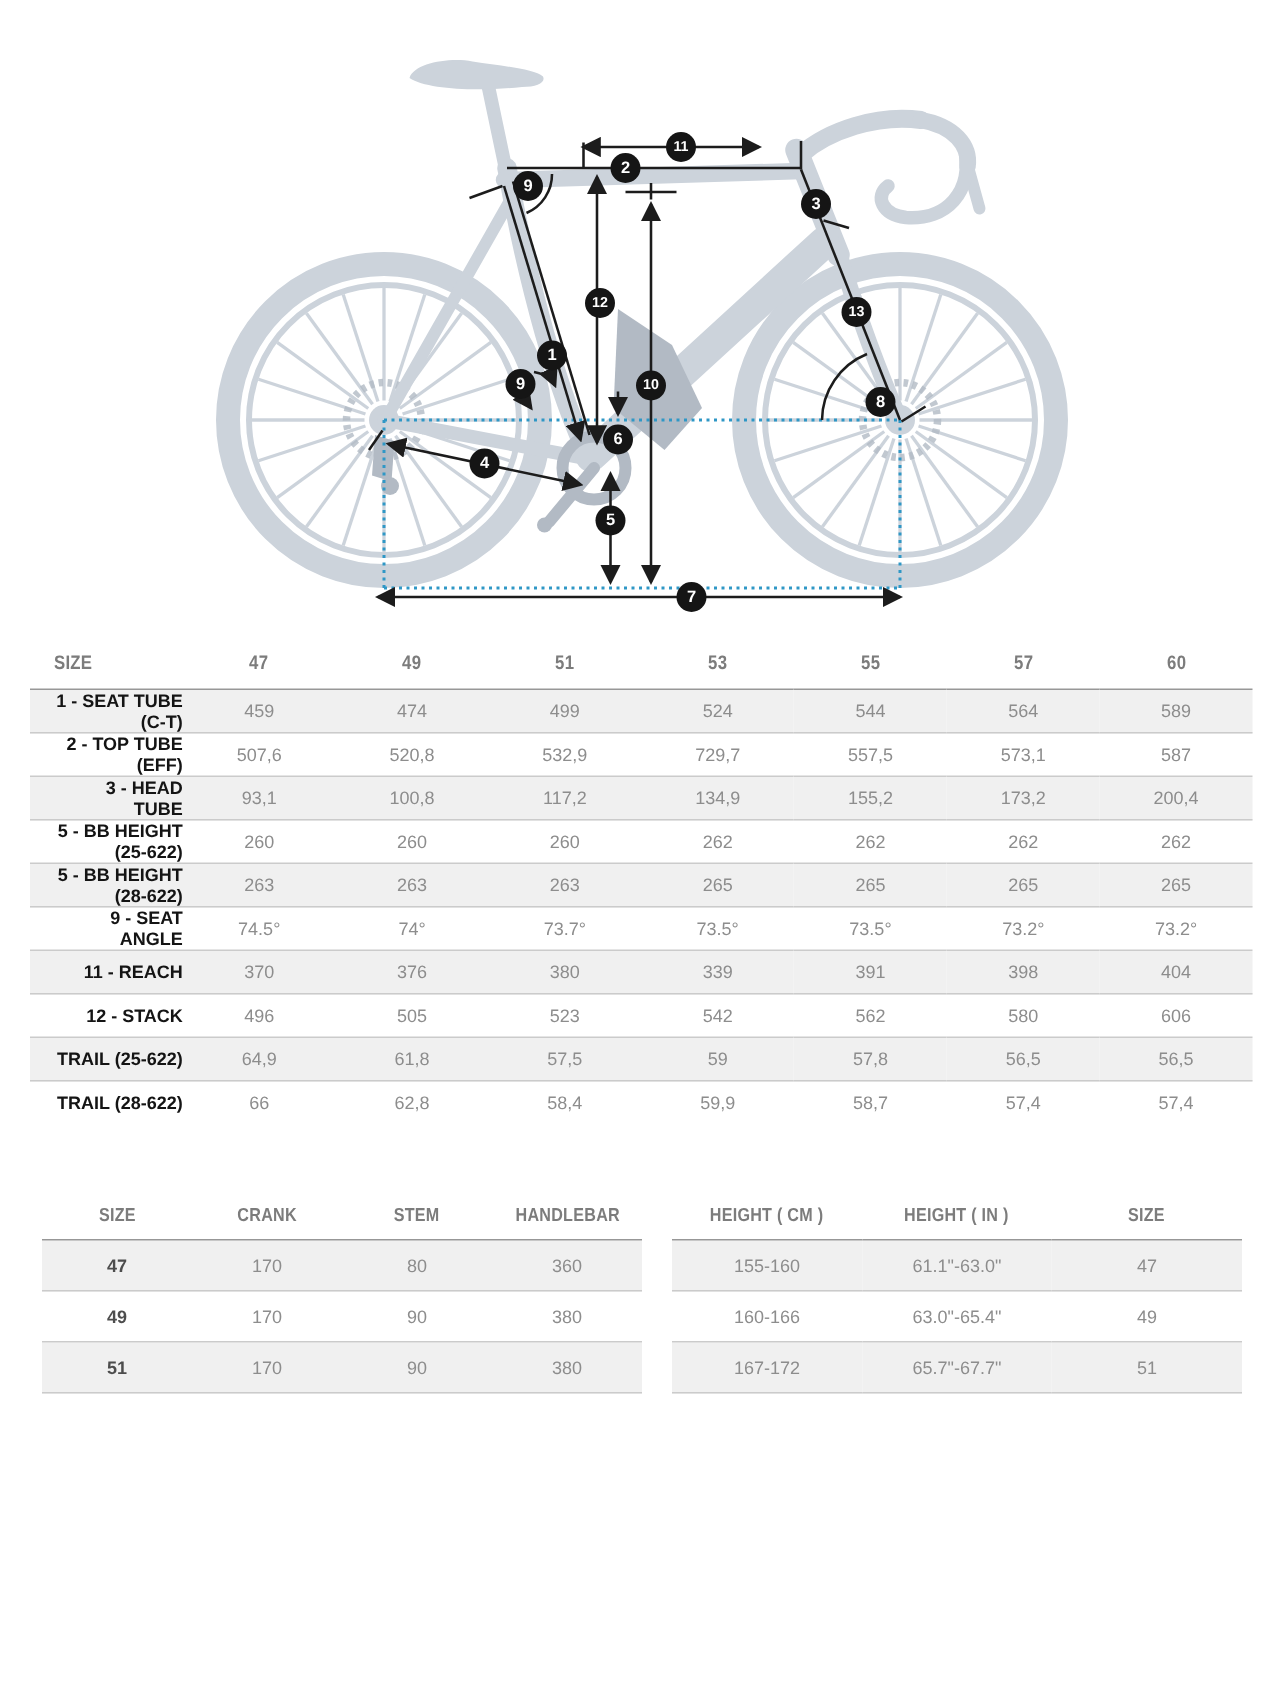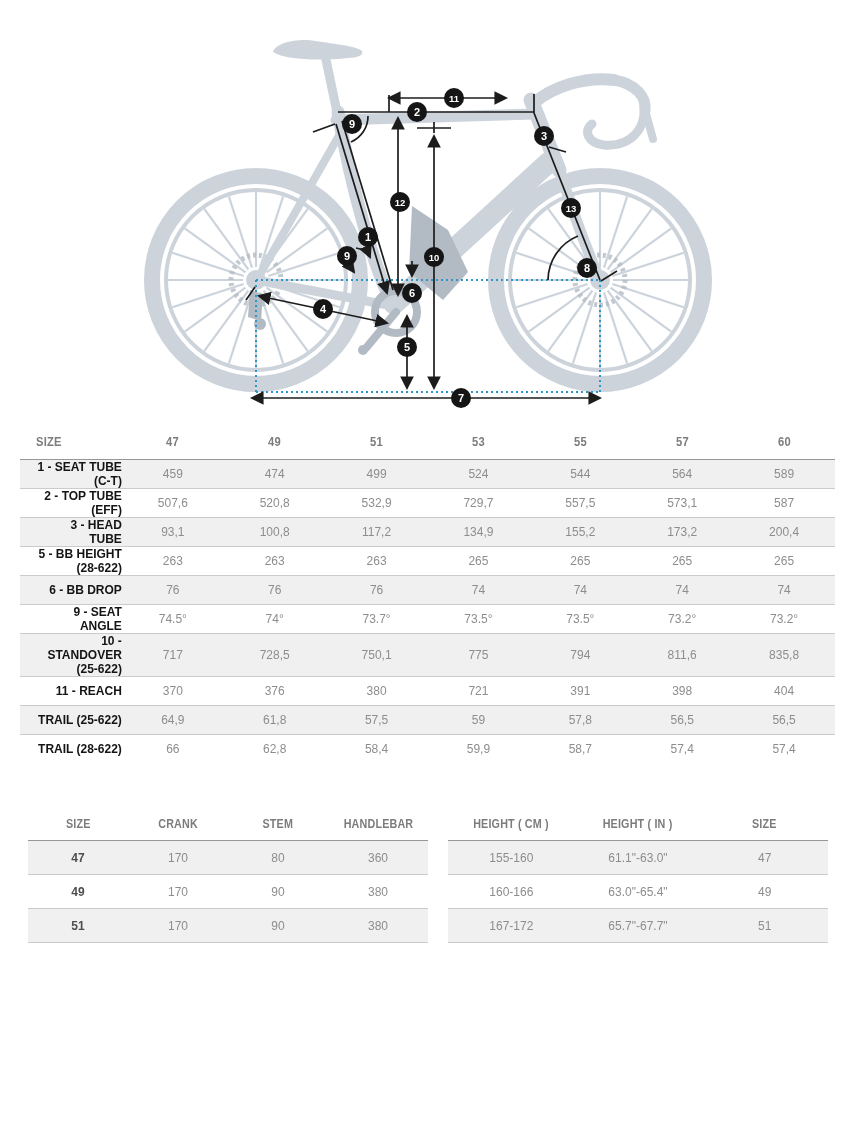--- a/index.html
+++ b/index.html
@@ -285,68 +285,68 @@
           <td class="lab">3 - HEAD TUBE</td>
           <td>93,1</td>
           <td>100,8</td>
           <td>117,2</td>
           <td>134,9</td>
           <td>155,2</td>
           <td>173,2</td>
           <td>200,4</td>
         </tr>
         <tr>
+          <td class="lab">5 - BB HEIGHT (25-622)</td>
+          <td>260</td>
+          <td>260</td>
+          <td>260</td>
+          <td>262</td>
+          <td>262</td>
+          <td>262</td>
+          <td>262</td>
+        </tr>
+        <tr>
           <td class="lab">5 - BB HEIGHT (28-622)</td>
           <td>263</td>
           <td>263</td>
           <td>263</td>
           <td>265</td>
           <td>265</td>
           <td>265</td>
           <td>265</td>
         </tr>
         <tr>
-          <td class="lab">6 - BB DROP</td>
-          <td>76</td>
-          <td>76</td>
-          <td>76</td>
-          <td>74</td>
-          <td>74</td>
-          <td>74</td>
-          <td>74</td>
-        </tr>
-        <tr>
           <td class="lab">9 - SEAT ANGLE</td>
           <td>74.5°</td>
           <td>74°</td>
           <td>73.7°</td>
           <td>73.5°</td>
           <td>73.5°</td>
           <td>73.2°</td>
           <td>73.2°</td>
         </tr>
         <tr>
-          <td class="lab">10 - STANDOVER (25-622)</td>
-          <td>717</td>
-          <td>728,5</td>
-          <td>750,1</td>
-          <td>775</td>
-          <td>794</td>
-          <td>811,6</td>
-          <td>835,8</td>
-        </tr>
-        <tr>
           <td class="lab">11 - REACH</td>
           <td>370</td>
           <td>376</td>
           <td>380</td>
-          <td>721</td>
+          <td>339</td>
           <td>391</td>
           <td>398</td>
           <td>404</td>
+        </tr>
+        <tr>
+          <td class="lab">12 - STACK</td>
+          <td>496</td>
+          <td>505</td>
+          <td>523</td>
+          <td>542</td>
+          <td>562</td>
+          <td>580</td>
+          <td>606</td>
         </tr>
         <tr>
           <td class="lab">TRAIL (25-622)</td>
           <td>64,9</td>
           <td>61,8</td>
           <td>57,5</td>
           <td>59</td>
           <td>57,8</td>
           <td>56,5</td>
           <td>56,5</td>

